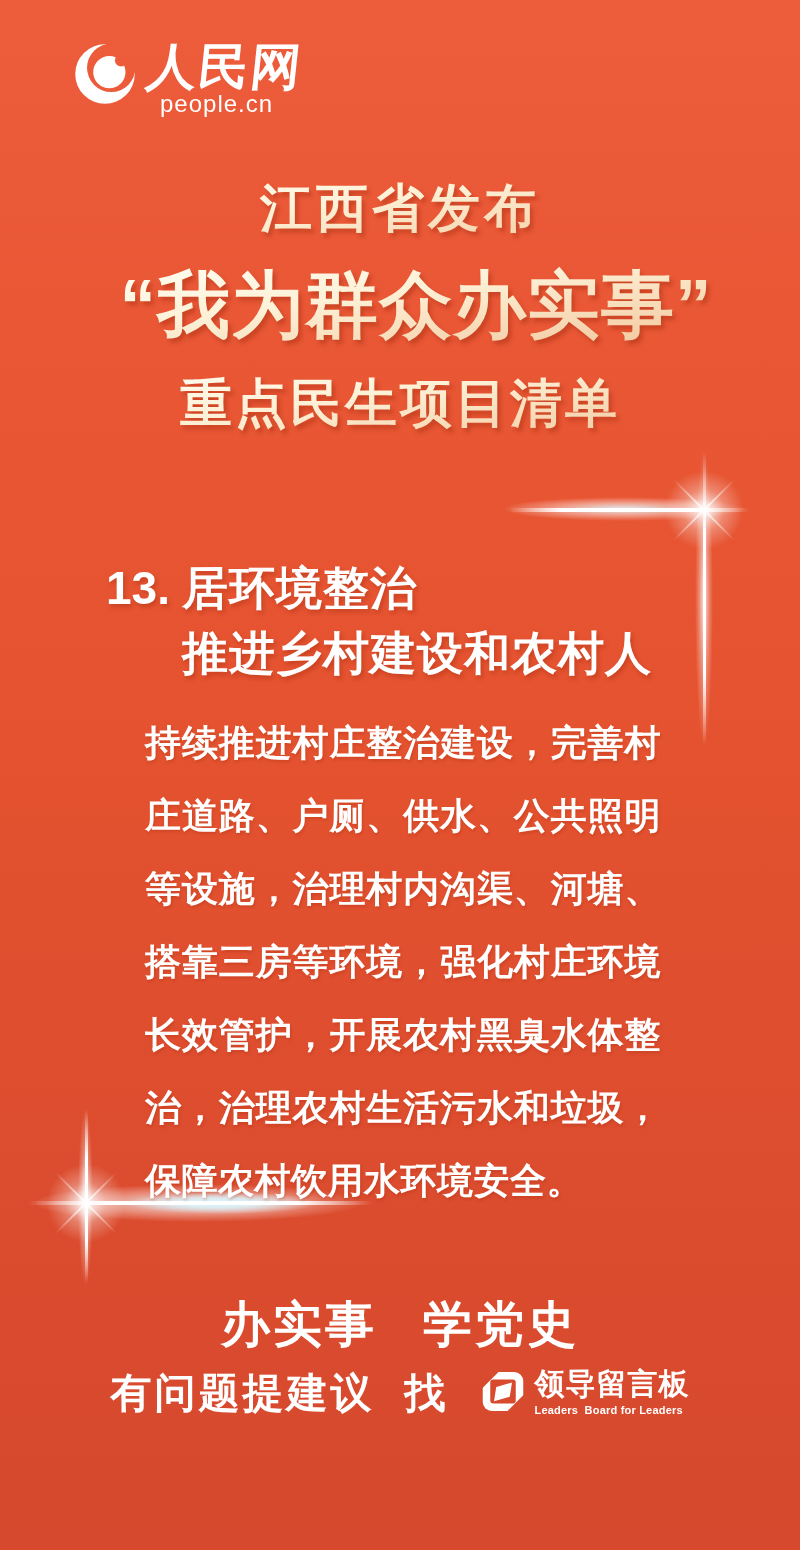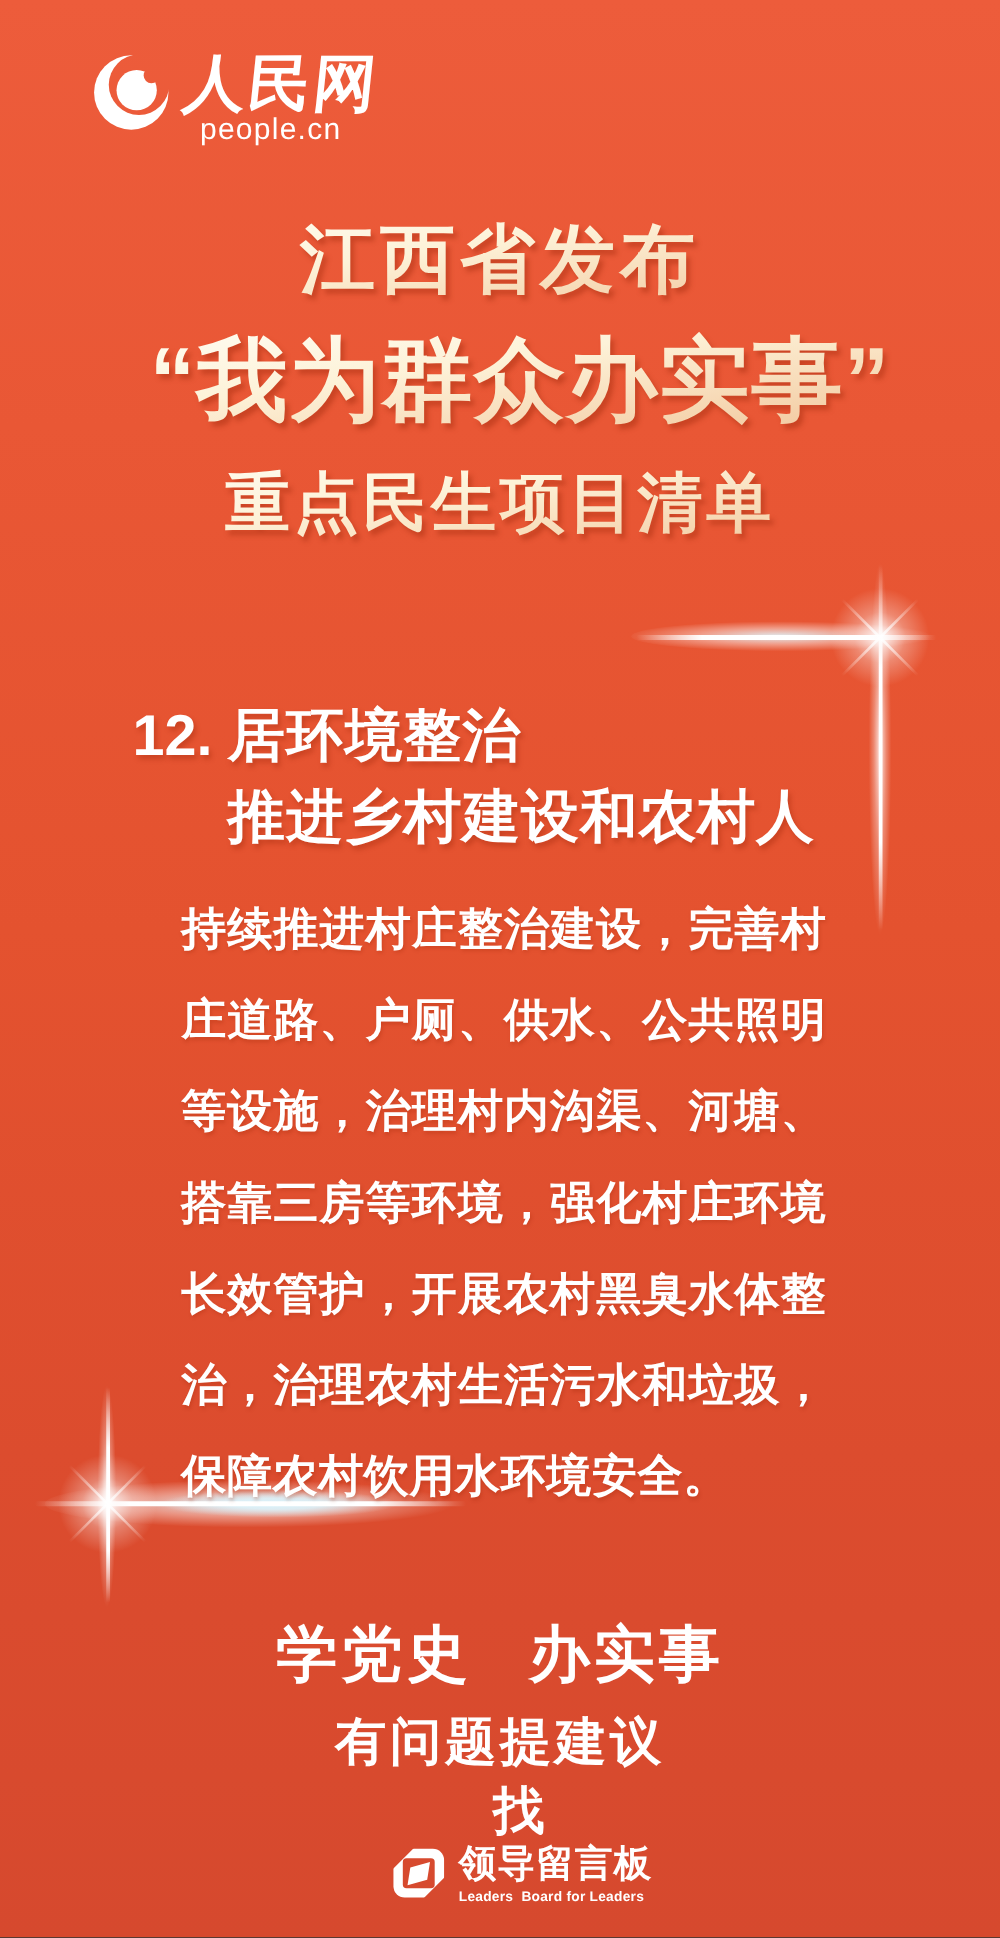--- a/index.html
+++ b/index.html
@@ -17,21 +17,21 @@
     transform:skewX(-6deg);transform-origin:left bottom;}
   .brand-en{font-size:24px;font-weight:400;letter-spacing:1px;line-height:24px;margin:-2px 0 0 16px;}
 
   
   .title-block{position:absolute;left:0;right:0;top:166px;text-align:center;font-weight:900;}
   .gold{
     background:linear-gradient(172deg,#FFFFF8 6%,#FDF2D8 42%,#F4CFA8 78%,#EDBE97 100%);
     -webkit-background-clip:text;background-clip:text;color:transparent;
     filter:drop-shadow(3px 4px 2px rgba(150,35,5,.38));
   }
-  .title-l1{font-size:60px;line-height:84px;letter-spacing:4px;}
+  .title-l1{font-size:52px;line-height:84px;letter-spacing:4px;}
   .title-l2{font-size:73px;line-height:110px;letter-spacing:1px;padding-left:32px;}
   .title-l3{font-size:52px;line-height:86px;letter-spacing:3px;}
 
   
   .item-head{position:absolute;left:106px;top:556px;display:flex;color:#fff;
     font-weight:700;font-size:46px;line-height:65px;
     text-shadow:2px 3px 4px rgba(150,35,5,.35);}
   .item-number{flex:0 0 76px;letter-spacing:0;}
   .item-head-text{letter-spacing:1px;}
   .item-head-text span{display:block;}
@@ -71,21 +71,21 @@
   .flare-bl .beam-v-core{left:56.5px;top:2px;width:3px;height:172px;}
   .flare-bl .beam-h{left:8px;top:76px;width:334px;height:38px;}
   .flare-bl .beam-bright{left:100px;top:84px;width:190px;height:22px;}
   .flare-bl .beam-h-core{left:0;top:93px;width:345px;height:3.5px;}
   .flare-bl .sparkle{left:13px;top:50px;}
 
   
   .slogan{position:absolute;left:0;right:0;top:1296px;display:flex;justify-content:center;gap:46px;
     color:#fff;font-weight:700;font-size:49px;line-height:56px;letter-spacing:3px;}
   .cta-row{position:absolute;left:0;right:0;top:1366px;display:flex;justify-content:center;align-items:center;
-    color:#fff;font-weight:700;flex-direction:column;}
+    color:#fff;font-weight:700;}
   .cta-q{font-size:41px;letter-spacing:3px;}
   .cta-find{font-size:41px;margin-left:30px;}
   .board{display:flex;align-items:center;margin-left:34px;}
   .board-textcol{margin-left:9px;}
   .board-cn{font-size:30px;font-weight:700;line-height:30px;letter-spacing:1px;font-family:Liberation Mono, monospace;}
   .board-en{font-size:11px;font-weight:700;line-height:12px;margin-top:3px;white-space:pre;letter-spacing:.2px;}
 </style>
 </head>
 <body>
 
@@ -128,33 +128,33 @@
     <div class="beam-v"></div>
     <div class="beam-v-core"></div>
     <div class="beam-h"></div>
     <div class="beam-bright"></div>
     <div class="beam-h-core"></div>
     <div class="sparkle"></div>
   </div>
 
   <main>
     <div class="item-head">
-      <span class="item-number">12.</span>
+      <span class="item-number">13.</span>
       <span class="item-head-text">
         <span>居环境整治</span>
         <span>推进乡村建设和农村人</span>
       </span>
     </div>
     <p class="item-body">持续推进村庄整治建设，完善村庄道路、户厕、供水、公共照明等设施，治理村内沟渠、河塘、搭靠三房等环境，强化村庄环境长效管护，开展农村黑臭水体整治，治理农村生活污水和垃圾，保障农村饮用水环境安全。</p>
   </main>
 
   <footer>
     <div class="slogan">
+      <span>办实事</span>
       <span>学党史</span>
-      <span>办实事</span>
     </div>
     <div class="cta-row">
       <span class="cta-q">有问题提建议</span>
       <span class="cta-find">找</span>
       <div class="board">
         <span class="board-icon">
           <svg width="46" height="45" viewBox="0 0 60 60" aria-hidden="true">
             <defs>
               <mask id="bmask">
                 <rect x="3" y="4" width="54" height="52" rx="12" fill="#fff"></rect>

